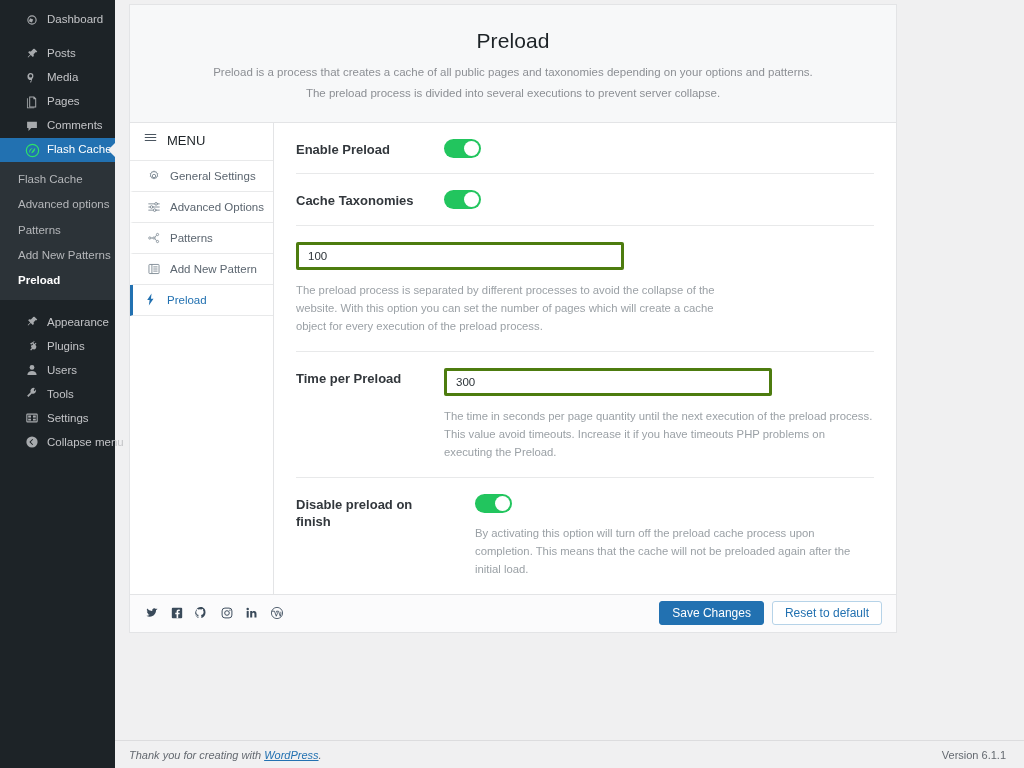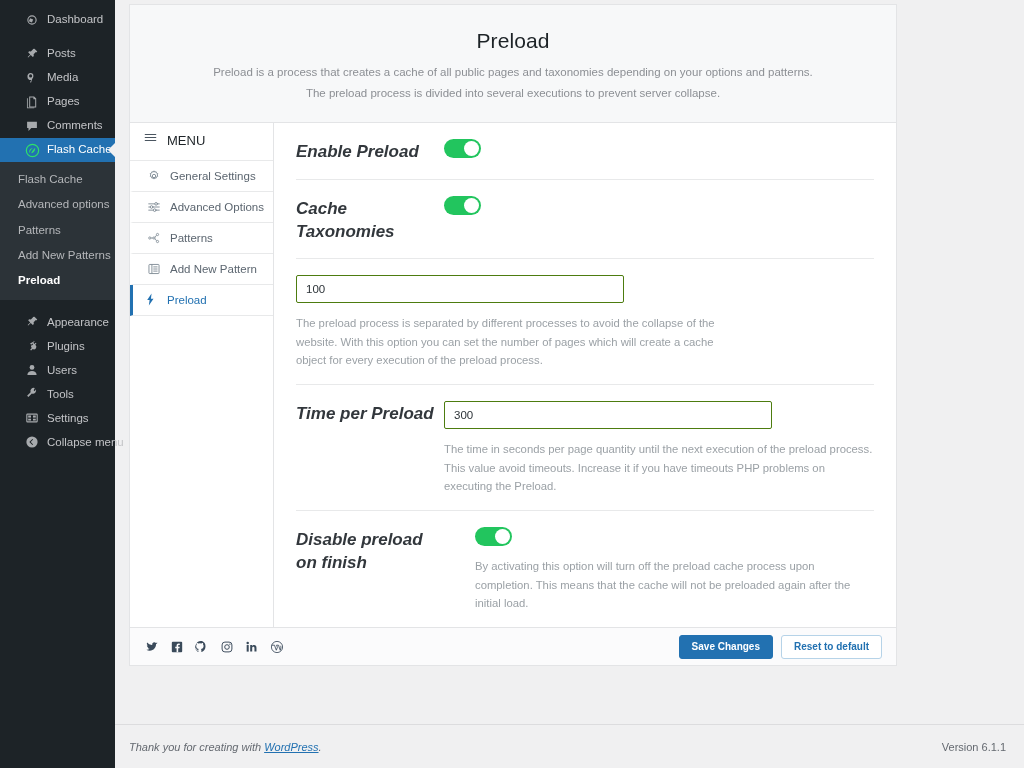--- a/index.html
+++ b/index.html
@@ -154,26 +154,25 @@
   #panel-settings { flex: 1 1 auto; padding: 0 22px 0 22px; }
   .setting-row {
     display: flex;
     padding: 16px 0 15px 0;
     border-bottom: 1px solid #e8e9ea;
   }
   .setting-row:last-child { border-bottom: none; gap: 31px; }
   .sr-label {
     width: 148px;
     flex: 0 0 148px;
-    font-size: 17px;
+    font-size: 13px;
     font-weight: bold;
     color: #32373c;
     line-height: 1.35;
     padding-top: 2px;
-    font-style: italic;
   }
   .sr-control { flex: 1 1 auto; }
   .sr-desc {
     margin-top: 11px;
     font-size: 11.3px;
     color: #9ba1a6;
     line-height: 1.62;
     max-width: 432px;
   }
 
@@ -192,21 +191,21 @@
     top: 2px; right: 2px;
     width: 15px; height: 15px;
     border-radius: 50%;
     background: #fff;
   }
 
   
   .txt-input {
     width: 328px;
     height: 28px;
-    border: 1px solid #4d7c0f;
+    border: 3px solid #4d7c0f;
     border-radius: 2px;
     background: #fff;
     padding: 0 9px;
     font-size: 11.5px;
     color: #2c3338;
     font-family: "Liberation Sans", sans-serif;
     outline: none;
   }
 
   
@@ -223,38 +222,37 @@
   .social-ico {
     width: 15px; height: 15px;
     display: inline-flex; align-items: center; justify-content: center;
     color: #3a4a5a;
     cursor: pointer;
   }
   #footer-buttons { display: flex; align-items: center; gap: 8px; }
   .btn {
     height: 24px;
     border-radius: 3px;
-    font-size: 10px;
+    font-size: 12px;
     padding: 0 12px;
     display: inline-flex;
     align-items: center;
     cursor: pointer;
     font-family: "Liberation Sans", sans-serif;
     line-height: 1;
-    font-weight: bold;
   }
   .btn-primary { background: #2271b1; color: #fff; border: 1px solid #2271b1; }
   .btn-secondary { background: #fff; color: #2271b1; border: 1px solid #b6d3e8; }
 
   
   #wpfooter {
     position: absolute;
     left: 0; bottom: 0;
     width: 909px;
-    height: 44px;
+    height: 28px;
     border-top: 1px solid #dcdcde;
     display: flex;
     align-items: center;
     justify-content: space-between;
     padding: 0 18px 0 14px;
     font-size: 11px;
     color: #646970;
     font-style: italic;
   }
   #wpfooter a { color: #2271b1; text-decoration: underline; }

